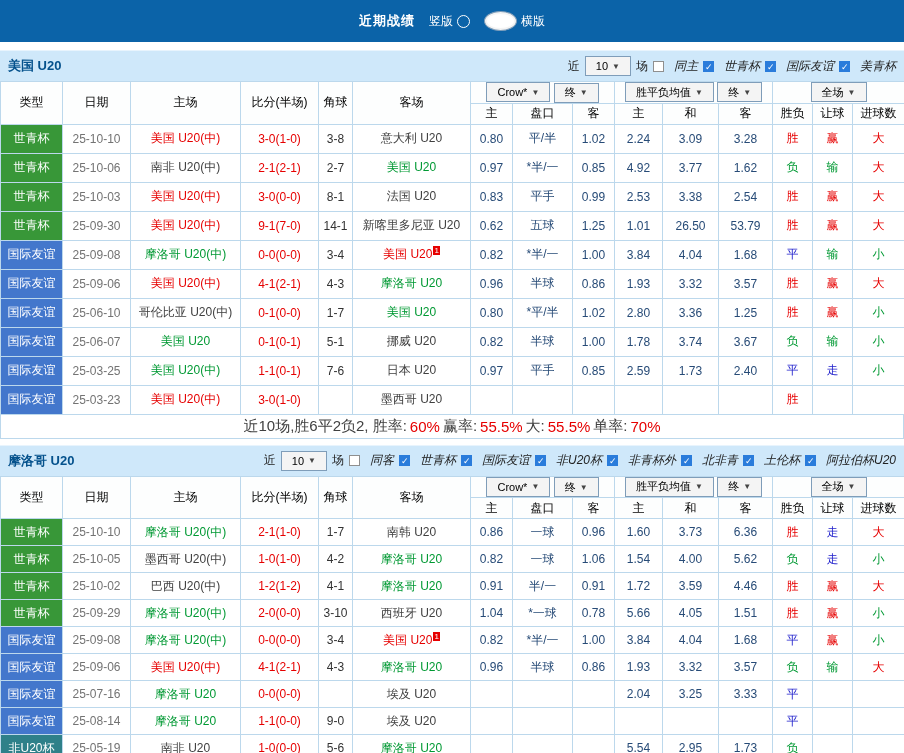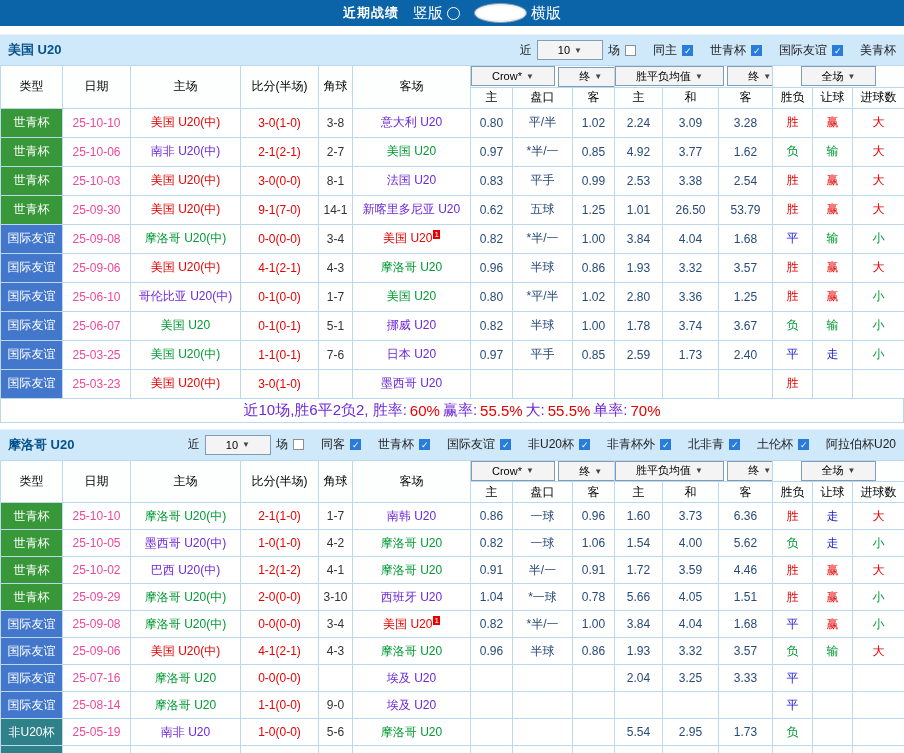--- a/index.html
+++ b/index.html
@@ -1,54 +1,54 @@
 <!DOCTYPE html>
 <html><head>
 <meta charset="utf-8">
 <style>
   html,body{margin:0;padding:0;}
   body{
     width:904px;height:753px;overflow:hidden;background:#fff;
     font-family:"Liberation Sans","DejaVu Sans",sans-serif;font-size:12px;color:#333;
   }
   
-  .topbar{height:26px;background:#0b63a8;color:#fff;display:flex;align-items:center;justify-content:center;gap:14px;font-size:13px;}
+  .topbar{height:42px;background:#0b63a8;color:#fff;display:flex;align-items:center;justify-content:center;gap:14px;font-size:13px;}
   .topbar .title{font-weight:bold;letter-spacing:1px;}
-  .topbar label{display:inline-flex;align-items:center;gap:4px;cursor:pointer;font-size:15px;}
+  .topbar label{display:inline-flex;align-items:center;gap:4px;cursor:pointer;font-size:12px;}
   .radio{width:11px;height:11px;border:1px solid #fff;border-radius:50%;display:inline-block;position:relative;background:transparent;}
   .radio.sel::after{content:"";position:absolute;left:2px;top:2px;right:2px;bottom:2px;background:#fff;border-radius:50%;}
   
   .section:first-child{margin-top:8px;}
   .section + .section{margin-top:6px;}
   .secbar{height:30px;background:#cfe8fa;display:flex;align-items:center;padding:0 8px;gap:8px;border-top:1px solid #e8f4fd;}
   .team{color:#04518c;font-weight:bold;font-size:13px;margin-right:auto;}
   .flt{display:inline-flex;align-items:center;gap:5px;color:#222;white-space:nowrap;}
-  .cbl{display:inline-flex;align-items:center;gap:17px;cursor:pointer;}
+  .cbl{display:inline-flex;align-items:center;gap:10px;cursor:pointer;font-style:italic;}
   .cb{width:11px;height:11px;border:1px solid #8f8f8f;background:#fff;display:inline-block;position:relative;box-sizing:border-box;}
   .cb.on{background:#2a7cdb;border-color:#2a7cdb;}
   .cb.on::after{content:"\2713";color:#fff;font-size:9px;line-height:10px;position:absolute;left:1px;top:0;}
-  .sel{border:1px solid #7f9db9;background:#f4f4f4;font-size:11px;height:18px;padding:0 20px;display:inline-flex;align-items:center;gap:4px;cursor:pointer;color:#000;white-space:nowrap;}
+  .sel{border:1px solid #7f9db9;background:#f4f4f4;font-size:11px;height:18px;padding:0 10px;display:inline-flex;align-items:center;gap:4px;cursor:pointer;color:#000;white-space:nowrap;}
   .sel .arr{font-size:8px;color:#444;}
   
   table{border-collapse:collapse;width:904px;table-layout:fixed;}
   th,td{border:1px solid #bcd8ec;text-align:center;padding:0;overflow:hidden;white-space:nowrap;}
   th{height:20px;font-weight:normal;background:#fdfefe;color:#000;font-size:12px;}
   .tbl0 td{height:28px;}
   .tbl1 td{height:26px;}
   td.type{color:#fff;}
   td.type.wc{background:#389738;}
   td.type.fr{background:#4377cc;}
   td.type.af{background:#2e8089;}
   .red{color:#e60000;}
   .green{color:#009933;}
   .blue{color:#2222cc;}
-  .black{color:#6d28d9;}
+  .black{color:#404040;}
   td.score{color:#e60000;}
   td.odds{color:#274b77;}
-  td.date{color:#ec4899;margin-left:48px;}
+  td.date{color:#737373;margin-left:48px;}
   .teamname{cursor:pointer;}
   .sup1{background:#e60000;color:#fff;font-size:8px;line-height:9px;padding:0 1px;vertical-align:super;margin-left:1px;display:inline-block;}
   .summary{height:23px;display:flex;align-items:center;justify-content:center;gap:3px;border:1px solid #bcd8ec;border-top:none;background:#fff;font-size:15px;}
 </style>
 </head>
 <body>
 
 <div class="topbar">
   <span class="title">近期战绩</span>
   <label>

